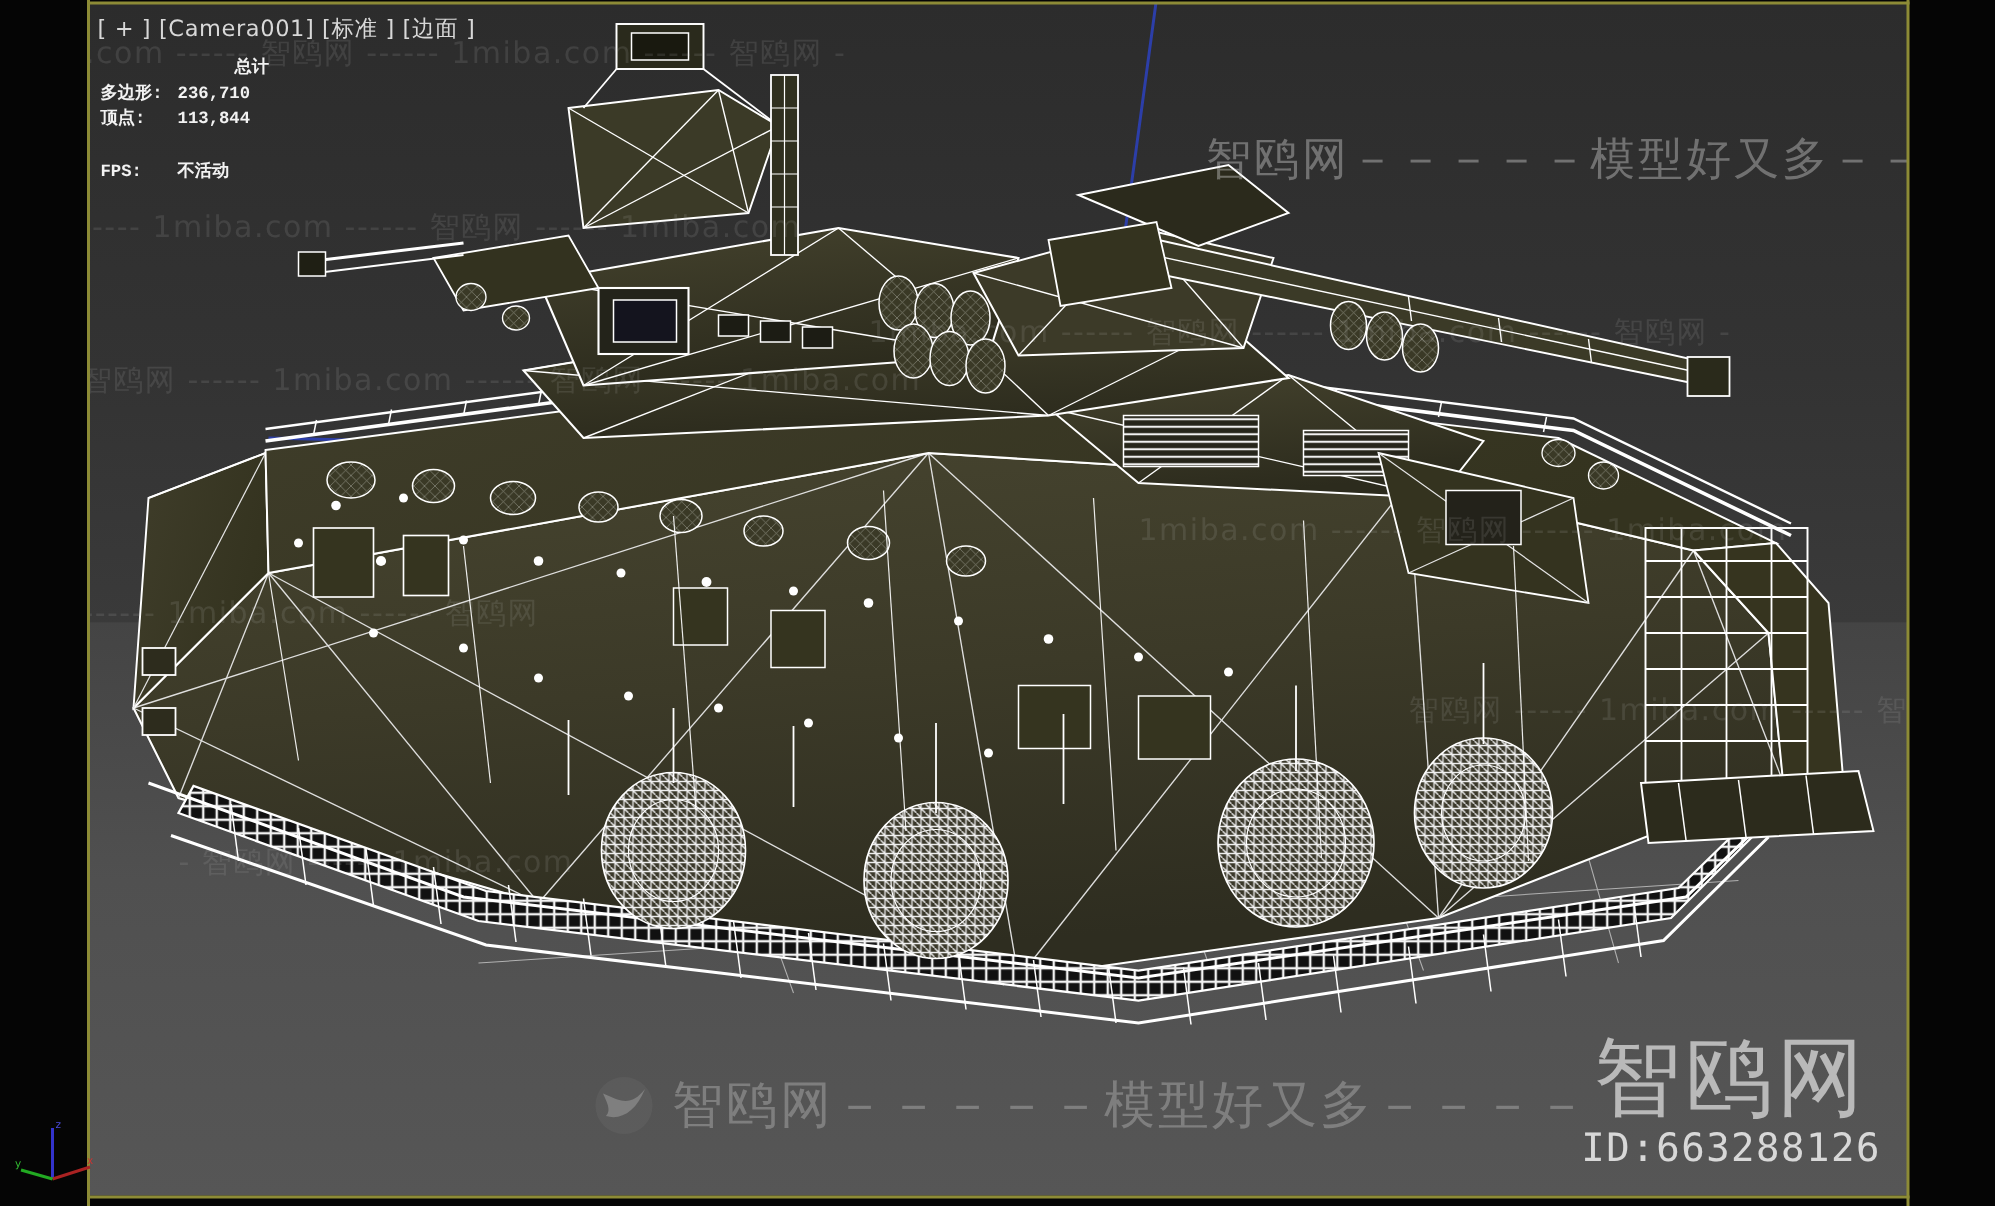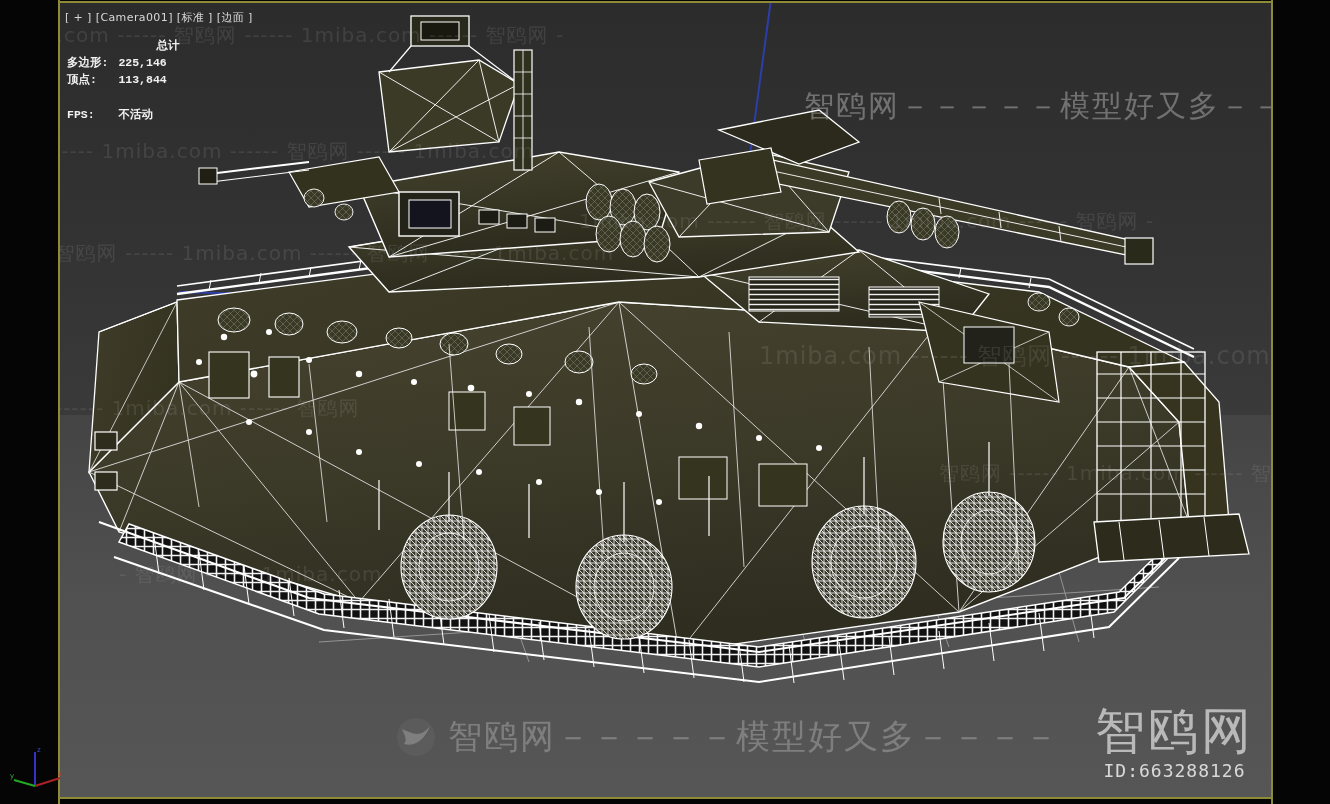--- a/index.html
+++ b/index.html
@@ -62,33 +62,33 @@
   }
   .gull {
     display:inline-block; width:44px; height:40px; opacity:0.55;
   }
   .wm-corner {
     position:absolute; right:18px; bottom:16px; text-align:center; z-index:30;
     color:rgba(225,225,225,0.72);
   }
   .wm-corner .brand {
     font-family:"DejaVu Sans","Liberation Sans",sans-serif;
-    font-size:50px; line-height:1; letter-spacing:3px;
+    font-size:58px; line-height:1; letter-spacing:3px;
     color:rgba(225,225,225,0.72);
   }
   .wm-corner .idline {
     font-family:"DejaVu Sans Mono","Liberation Mono",monospace;
-    font-size:18px; margin-top:4px; letter-spacing:1px;
+    font-size:26px; margin-top:4px; letter-spacing:1px;
     color:rgba(235,235,235,0.88);
   }
 
   
   .hud { position:absolute; z-index:60; color:#e9e9e9; }
   .vp-label {
-    left:6px; top:8px; font-size:11px; letter-spacing:.4px;
+    left:6px; top:8px; font-size:15px; letter-spacing:.4px;
     font-family:"DejaVu Sans","Liberation Sans",sans-serif;
     color:#d8d8d8; white-space:nowrap;
   }
   .stats {
     left:8px; top:35px; font-size:11.5px; line-height:17px;
     font-family:Liberation Mono, monospace;
     font-weight:bold; color:#f2f2f2;
   }
   .stats table { border-collapse:collapse; }
   .stats td { padding:0 4px 0 0; white-space:nowrap; font-weight:bold; }
@@ -441,21 +441,21 @@
           <ellipse cx="1010" cy="315" rx="10" ry="9"></ellipse>
         </g>
       </g>
     </svg>
 
     <div class="wm-layer">
       <div class="wm-row" style="top:20px;left:-70px;font-size:20px;">1miba.com ------ 智鸥网 ------ 1miba.com ------ 智鸥网 -</div>
       <div class="wm-row" style="top:136px;left:-100px;font-size:20px;">- 智鸥网 ------ 1miba.com ------ 智鸥网 ------ 1miba.com</div>
       <div class="wm-row" style="top:206px;left:520px;font-size:20px;">1miba.com ------ 智鸥网 ------ 1miba.com ------ 智鸥网 -</div>
       <div class="wm-row" style="top:238px;left:-20px;font-size:20px;">- 智鸥网 ------ 1miba.com ------ 智鸥网 ------ 1miba.com</div>
-      <div class="wm-row" style="top:338px;left:700px;font-size:24px;">1miba.com ------ 智鸥网 ------ 1miba.com</div>
+      <div class="wm-row" style="top:338px;left:700px;font-size:20px;">1miba.com ------ 智鸥网 ------ 1miba.com</div>
       <div class="wm-row" style="top:393px;left:-90px;font-size:20px;">- 智鸥网 ------ 1miba.com ------ 智鸥网</div>
       <div class="wm-row" style="top:458px;left:880px;font-size:20px;">智鸥网 ------ 1miba.com ------ 智鸥网 -</div>
       <div class="wm-row" style="top:559px;left:60px;font-size:20px;">- 智鸥网 ------ 1miba.com</div>
 
       <div class="wm-big" style="top:84px;left:745px;">智鸥网－－－－－模型好又多－－－－</div>
 
       <div class="wm-bottom" style="top:712px;left:335px;">
         <span class="gull">
           <svg viewBox="0 0 44 40" width="44" height="40">
             <circle cx="22" cy="20" r="19" fill="rgba(160,160,160,0.18)"></circle>
@@ -475,21 +475,21 @@
 
     <div class="hud stats">
       <table>
         <tbody>
             <tr class="hdr-row">
           <td></td>
           <td class="total-hdr">总计</td>
         </tr>
         <tr>
           <td>多边形:</td>
-          <td class="val">225,146</td>
+          <td class="val">236,710</td>
         </tr>
         <tr>
           <td>顶点:</td>
           <td class="val">113,844</td>
         </tr>
         <tr class="fps-row">
           <td style="padding-top:18px">FPS:</td>
           <td class="val" style="padding-top:18px">不活动</td>
         </tr>
       </tbody>

